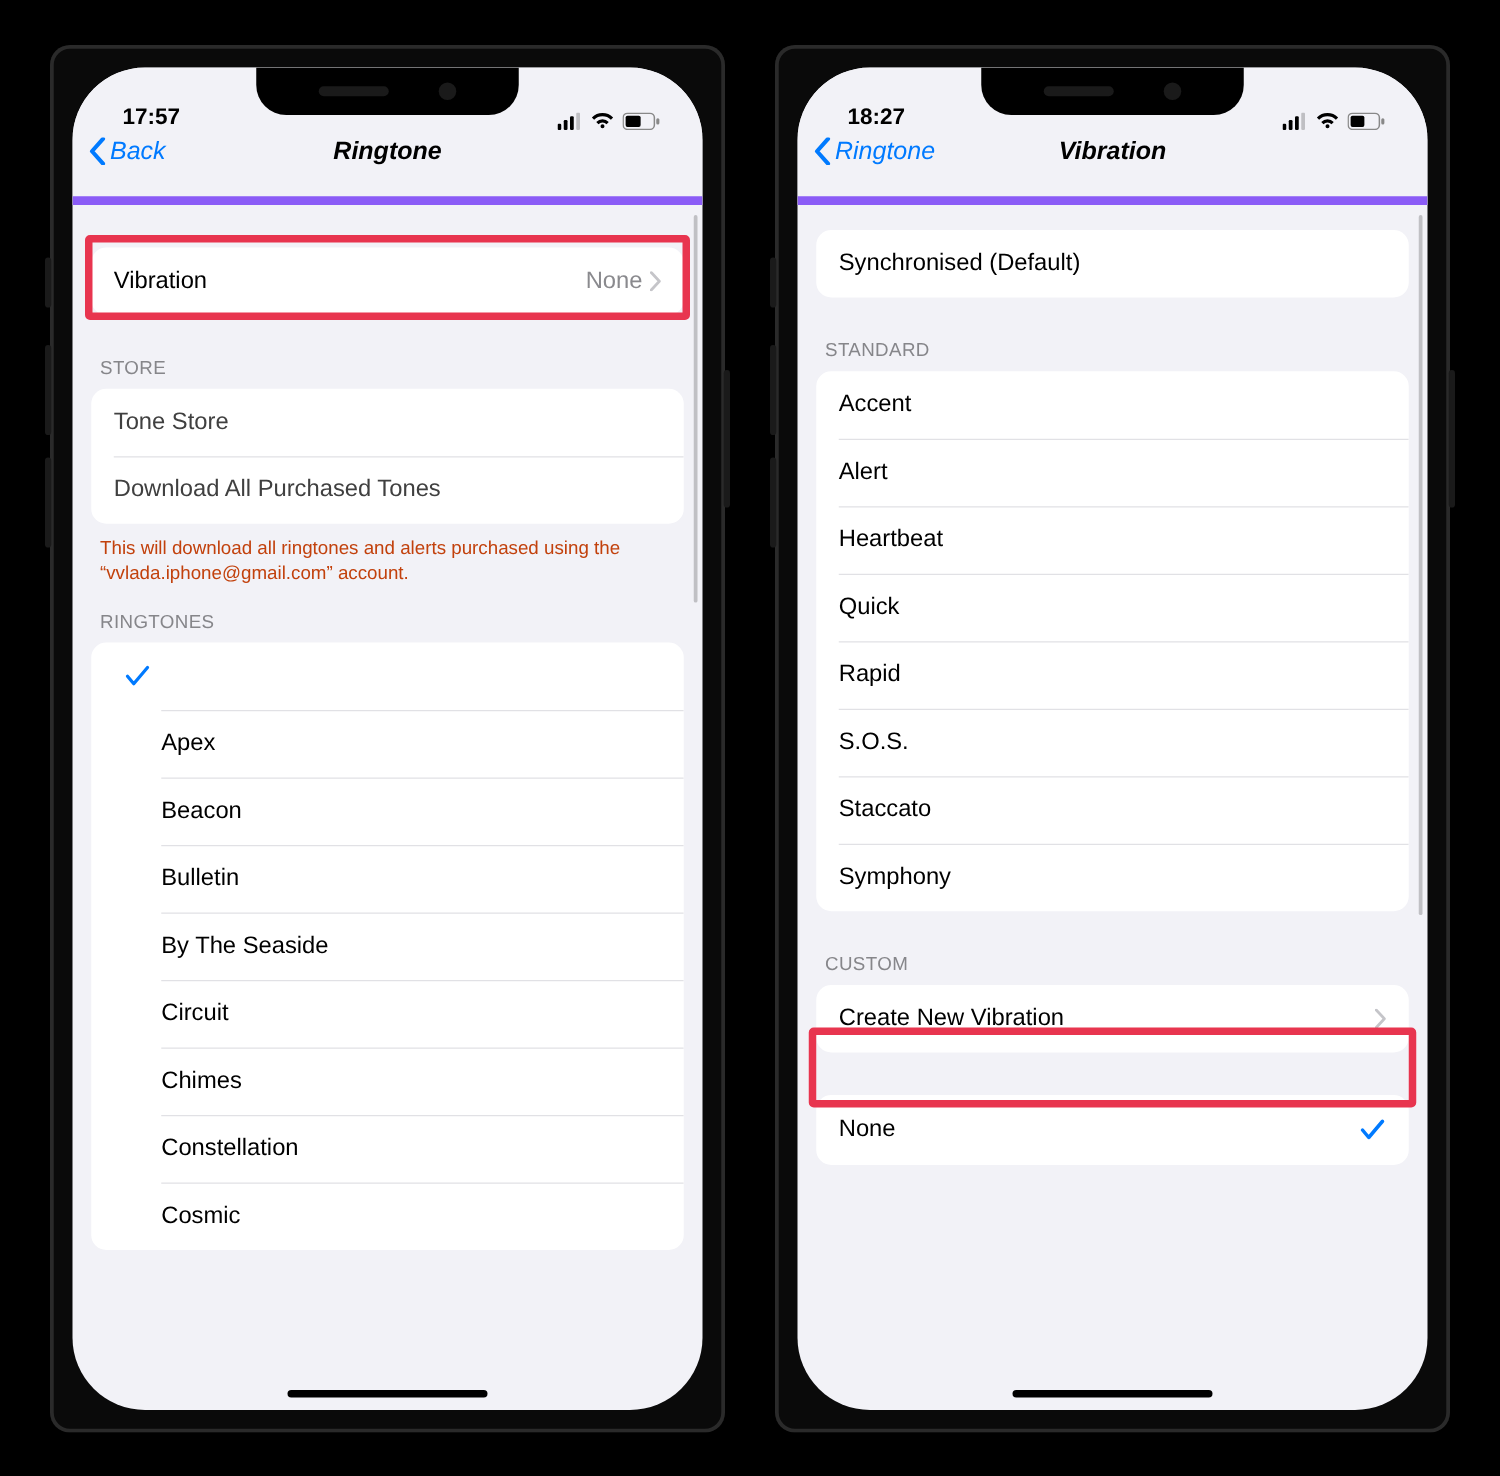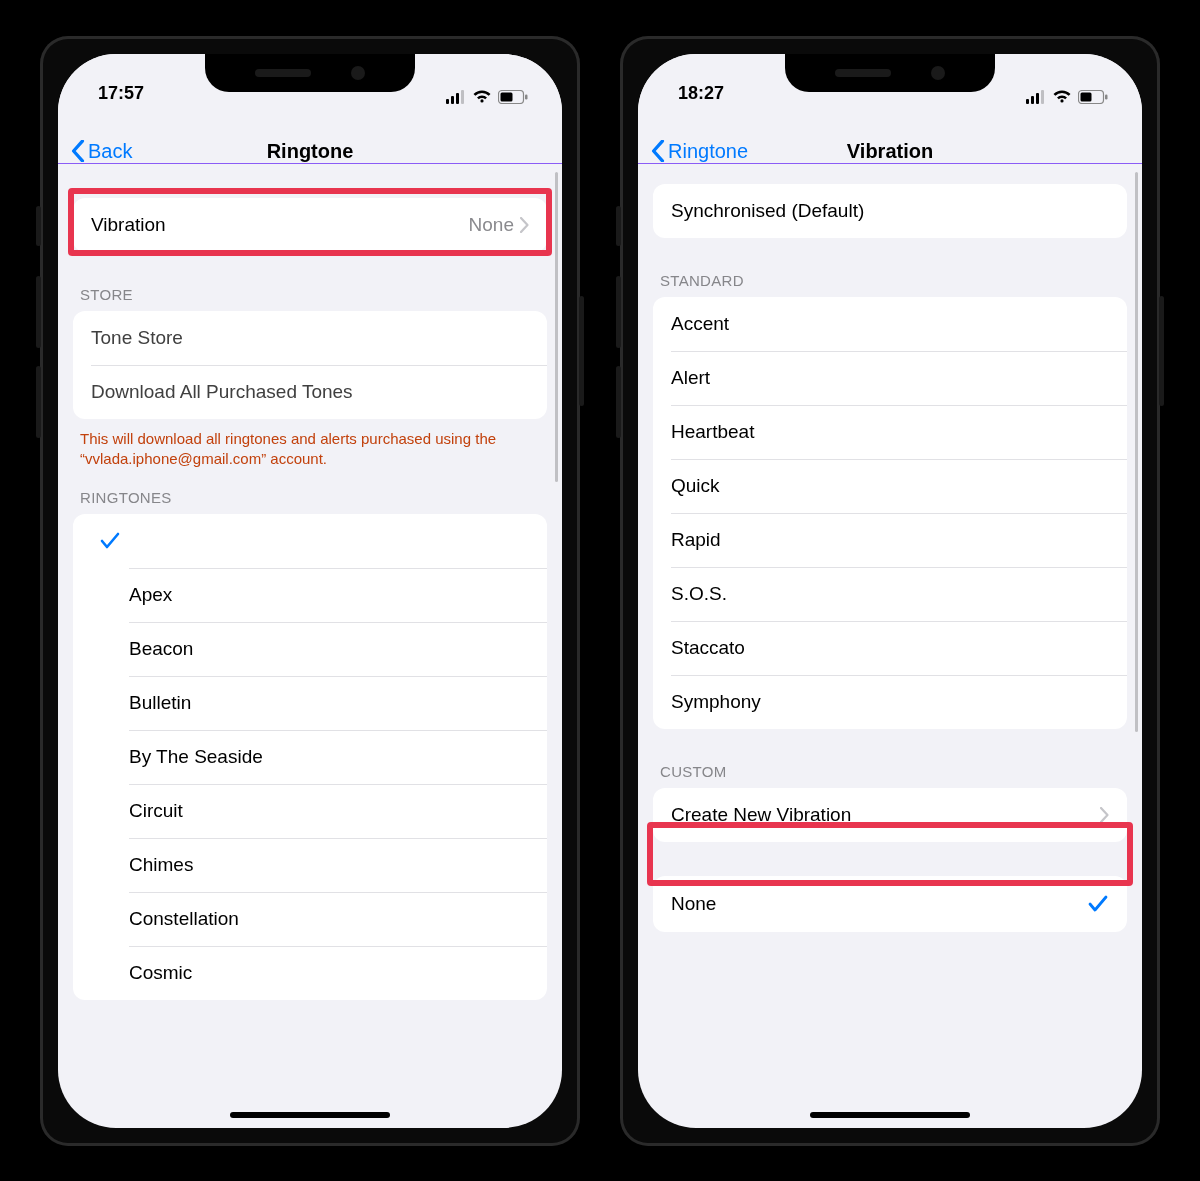--- a/index.html
+++ b/index.html
@@ -11,21 +11,21 @@
     justify-content: center;
     align-items: center;
     gap: 40px;
     width: 1200px;
     height: 1181px;
   }
   .phone {
     width: 540px;
     height: 1110px;
     background: #0a0a0a;
-    border-radius: 28px;
+    border-radius: 16px;
     padding: 18px;
     position: relative;
     box-shadow: inset 0 0 0 3px #2a2a2a, 0 0 0 1px #000;
   }
   .side-btn { position: absolute; background:#1a1a1a; border-radius:3px; }
   .sb-l1 { left:-4px; top:170px; width:5px; height:40px; }
   .sb-l2 { left:-4px; top:240px; width:5px; height:72px; }
   .sb-l3 { left:-4px; top:330px; width:5px; height:72px; }
   .sb-r  { right:-4px; top:260px; width:5px; height:110px; }
   .screen {
@@ -48,23 +48,24 @@
     height: 56px;
     display:flex; justify-content:space-between; align-items:flex-end;
     padding: 0 34px 6px 40px;
     font-size: 18px; font-weight:600;
     background:#f2f2f7;
   }
   .status-right { display:flex; gap:6px; align-items:center; }
   .nav-bar {
     height: 54px;
     background:#f2f2f7;
-    border-bottom:1px solid #8b5cf6;
-    display:flex; align-items:flex-end;
+    border-bottom:7px solid #8b5cf6;
+    display:flex; align-items:flex-start;
     position:relative;
+    font-style:italic;
   }
   .back-btn {
     display:flex; align-items:center; gap:2px;
     padding-left:12px;
     color:#007aff; font-size:20px;
   }
   .nav-title {
     position:absolute; left:0; right:0; text-align:center;
     font-size:20px; font-weight:600;
     pointer-events:none;

